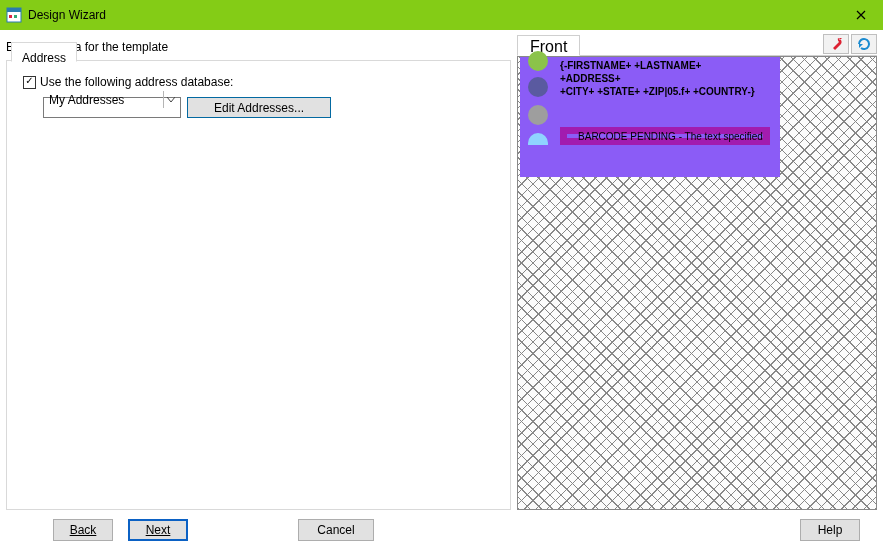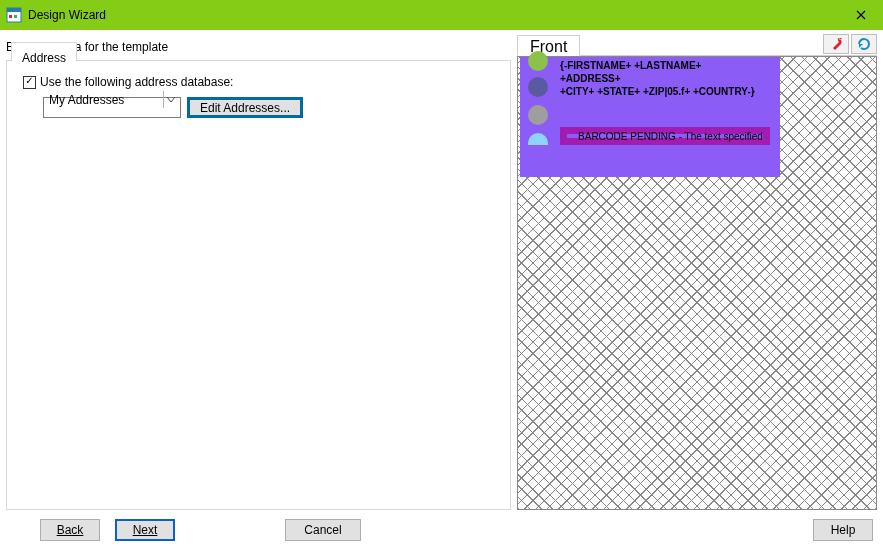--- a/index.html
+++ b/index.html
@@ -98,23 +98,23 @@
     font-size:12px;
   }
   .combo .arrow {
     width:15px; height:17px;
     border-left:1px solid #b5b5b5;
     display:flex; align-items:center; justify-content:center;
     color:#555;
   }
   .stdbtn {
     height:21px;
-    border:3px solid #0369a1;
+    border:1px solid #0369a1;
     background:#e1e1e1;
-    padding:0 10px;
+    padding:0 26px;
     font-size:12px;
     display:flex; align-items:center; justify-content:center;
     user-select:none;
   }
 
   
   .right-tabstrip {
     position:absolute;
     left:517px; top:4px;
     width:360px; height:22px;
@@ -185,21 +185,21 @@
     padding-left:11px;
     font-size:10px;
     font-family: Arial, sans-serif;
     color:#000;
   }
 
   
   .bottom {
     position:absolute;
     left:0; right:0; bottom:8px;
-    padding:0 10px;
+    padding:0 23px;
     display:flex;
     align-items:center;
   }
   .bottom .group-left { display:flex; gap:15px; margin-left:30px;}
   .bottom .spacer { flex:1; }
   .pushbtn {
     width:60px; height:22px;
     border:1px solid #adadad;
     background:#e1e1e1;
     font-size:12px;

